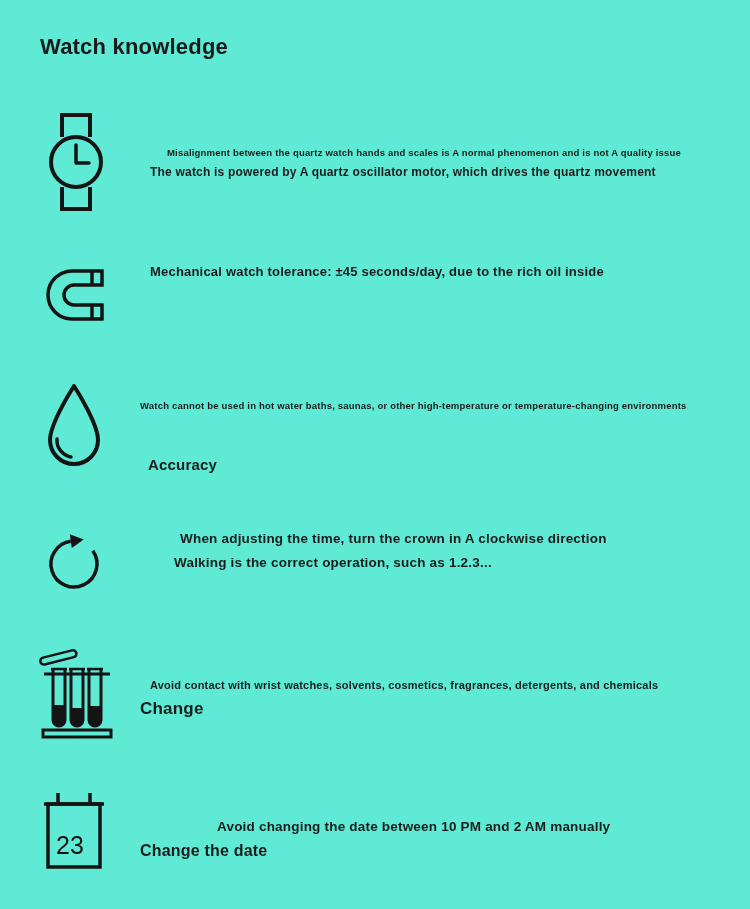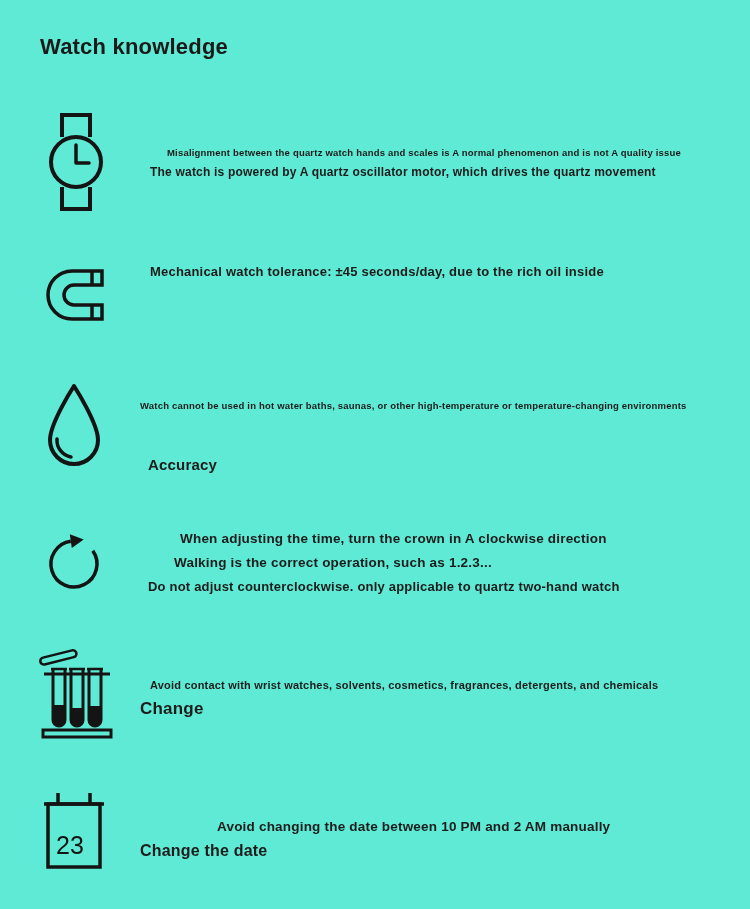--- a/index.html
+++ b/index.html
@@ -77,21 +77,20 @@
   <div class="line s3l3">Accuracy</div>
 
   <div class="icon icon4">
     <svg width="64" height="74" viewBox="0 0 64 74">
       <path class="ink" stroke-width="3.5" d="M48.8,28.8 A23,23 0 1 1 26.8,19.2"></path>
       <polygon fill="#141414" points="39.7,17.4 27.8,26.1 25.8,12.3"></polygon>
     </svg>
   </div>
   <div class="line s4l1">When adjusting the time, turn the crown in A clockwise direction</div>
   <div class="line s4l2">Walking is the correct operation, such as 1.2.3...</div>
-  <div class="line s4l3">Do not adjust counterclockwise. only applicable to quartz two-hand watch</div>
 
   <div class="icon icon5">
     <svg width="78" height="98" viewBox="0 0 78 98">
       <g transform="rotate(-14 20 13)">
         <rect x="2" y="9" width="37" height="7" rx="3.5" class="ink" stroke-width="2.5"></rect>
       </g>
       <path class="ink" stroke-width="3" d="M6,29 H72"></path>
       <path class="ink" stroke-width="2.5" d="M13,24 H29 M31,24 H47 M49,24 H65"></path>
       <path class="ink" stroke-width="3" d="M15,24 V75 A6,6 0 0 0 27,75 V24"></path>
       <path fill="#141414" d="M15,60 V75 A6,6 0 0 0 27,75 V60 Z"></path>

